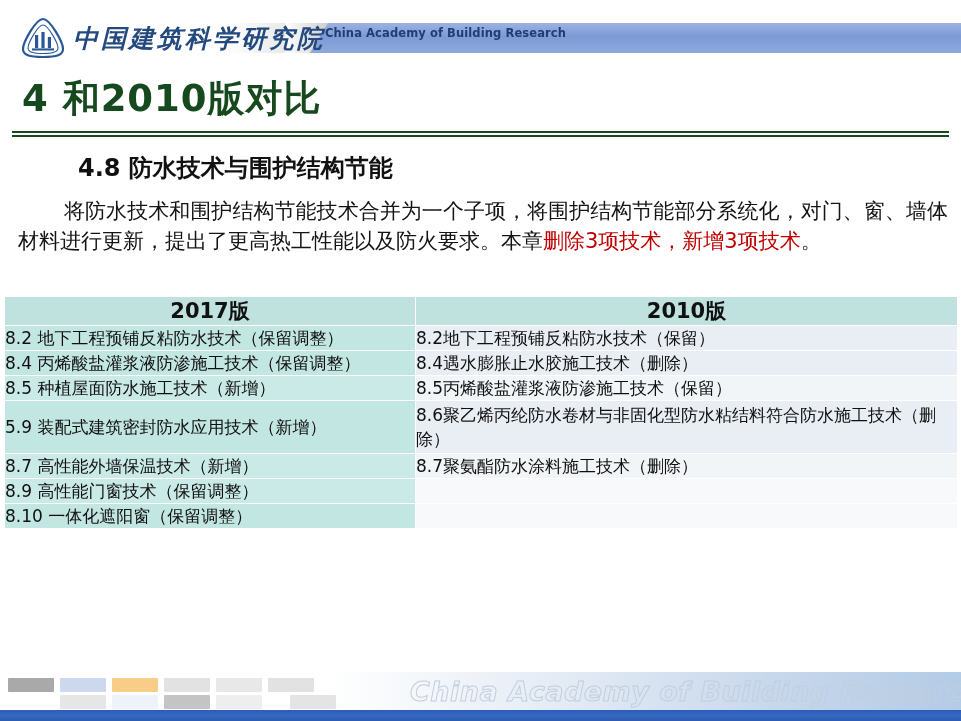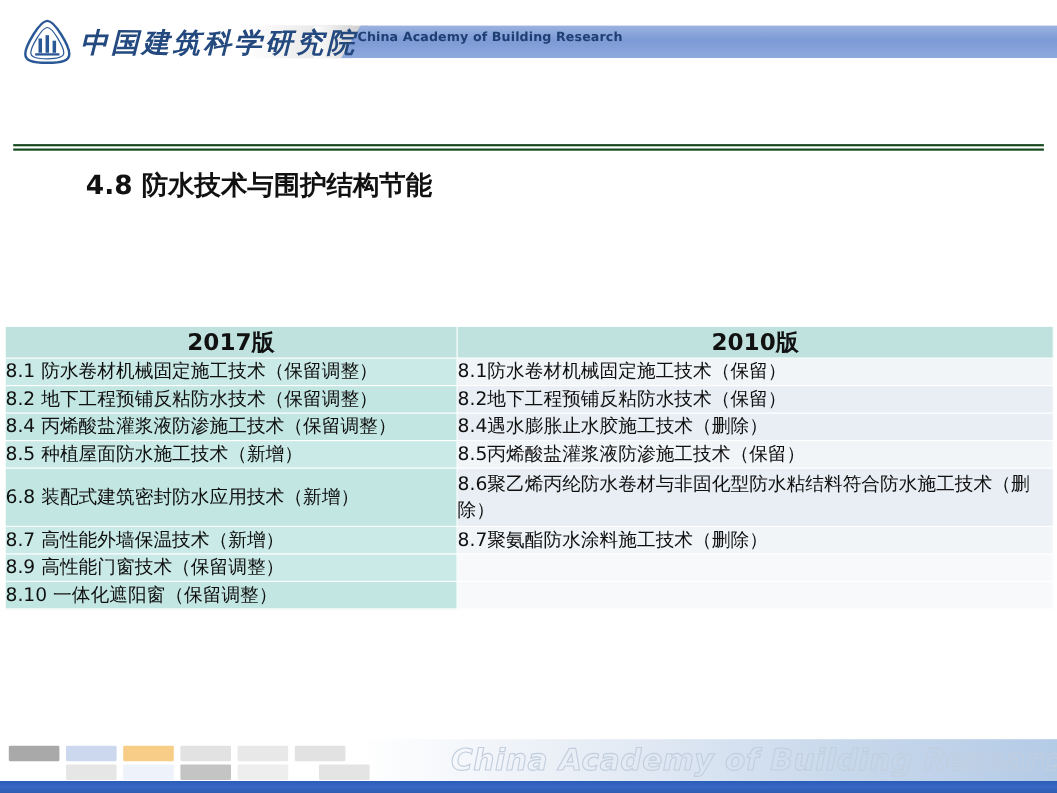--- a/index.html
+++ b/index.html
@@ -272,55 +272,53 @@
           <rect x="12" y="32.4" width="22" height="2.1" fill="#2a5896"></rect>
         </svg>
       </div>
       <div class="logo-text-col">
         <div class="logo-cn">中国建筑科学研究院</div>
         <div class="logo-en">China Academy of Building Research</div>
       </div>
     </div>
   </div>
 
+  <div class="slide-title">4 和2010版对比</div>
   <div class="title-rule"></div>
 
   <div class="section-heading">4.8 防水技术与围护结构节能</div>
 
+  <div class="body-para"><span>将防水技术和围护结构节能技术合并为一个子项，将围护结构节能部分系统化，对门、窗、墙体材料进行更新，提出了更高热工性能以及防火要求。本章</span><span class="red">删除3项技术，新增3项技术</span><span>。</span></div>
 
   <table class="cmp-table">
     <colgroup>
       <col class="c-left">
       <col class="c-right">
     </colgroup>
     <thead>
       <tr>
         <th class="th-left">2017版</th>
         <th class="th-right">2010版</th>
       </tr>
     </thead>
     <tbody>
       <tr>
-        <td class="td-left">8.1 防水卷材机械固定施工技术（保留调整）</td>
-        <td class="td-right">8.1防水卷材机械固定施工技术（保留）</td>
-      </tr>
-      <tr>
         <td class="td-left alt">8.2 地下工程预铺反粘防水技术（保留调整）</td>
         <td class="td-right alt">8.2地下工程预铺反粘防水技术（保留）</td>
       </tr>
       <tr>
         <td class="td-left alt">8.4 丙烯酸盐灌浆液防渗施工技术（保留调整）</td>
         <td class="td-right alt">8.4遇水膨胀止水胶施工技术（删除）</td>
       </tr>
       <tr>
         <td class="td-left">8.5 种植屋面防水施工技术（新增）</td>
         <td class="td-right">8.5丙烯酸盐灌浆液防渗施工技术（保留）</td>
       </tr>
       <tr class="row-tall">
-        <td class="td-left alt">6.8 装配式建筑密封防水应用技术（新增）</td>
+        <td class="td-left alt">5.9 装配式建筑密封防水应用技术（新增）</td>
         <td class="td-right alt">8.6聚乙烯丙纶防水卷材与非固化型防水粘结料符合防水施工技术（删除）</td>
       </tr>
       <tr>
         <td class="td-left">8.7 高性能外墙保温技术（新增）</td>
         <td class="td-right">8.7聚氨酯防水涂料施工技术（删除）</td>
       </tr>
       <tr>
         <td class="td-left">8.9 高性能门窗技术（保留调整）</td>
         <td class="td-right blank"></td>
       </tr>

